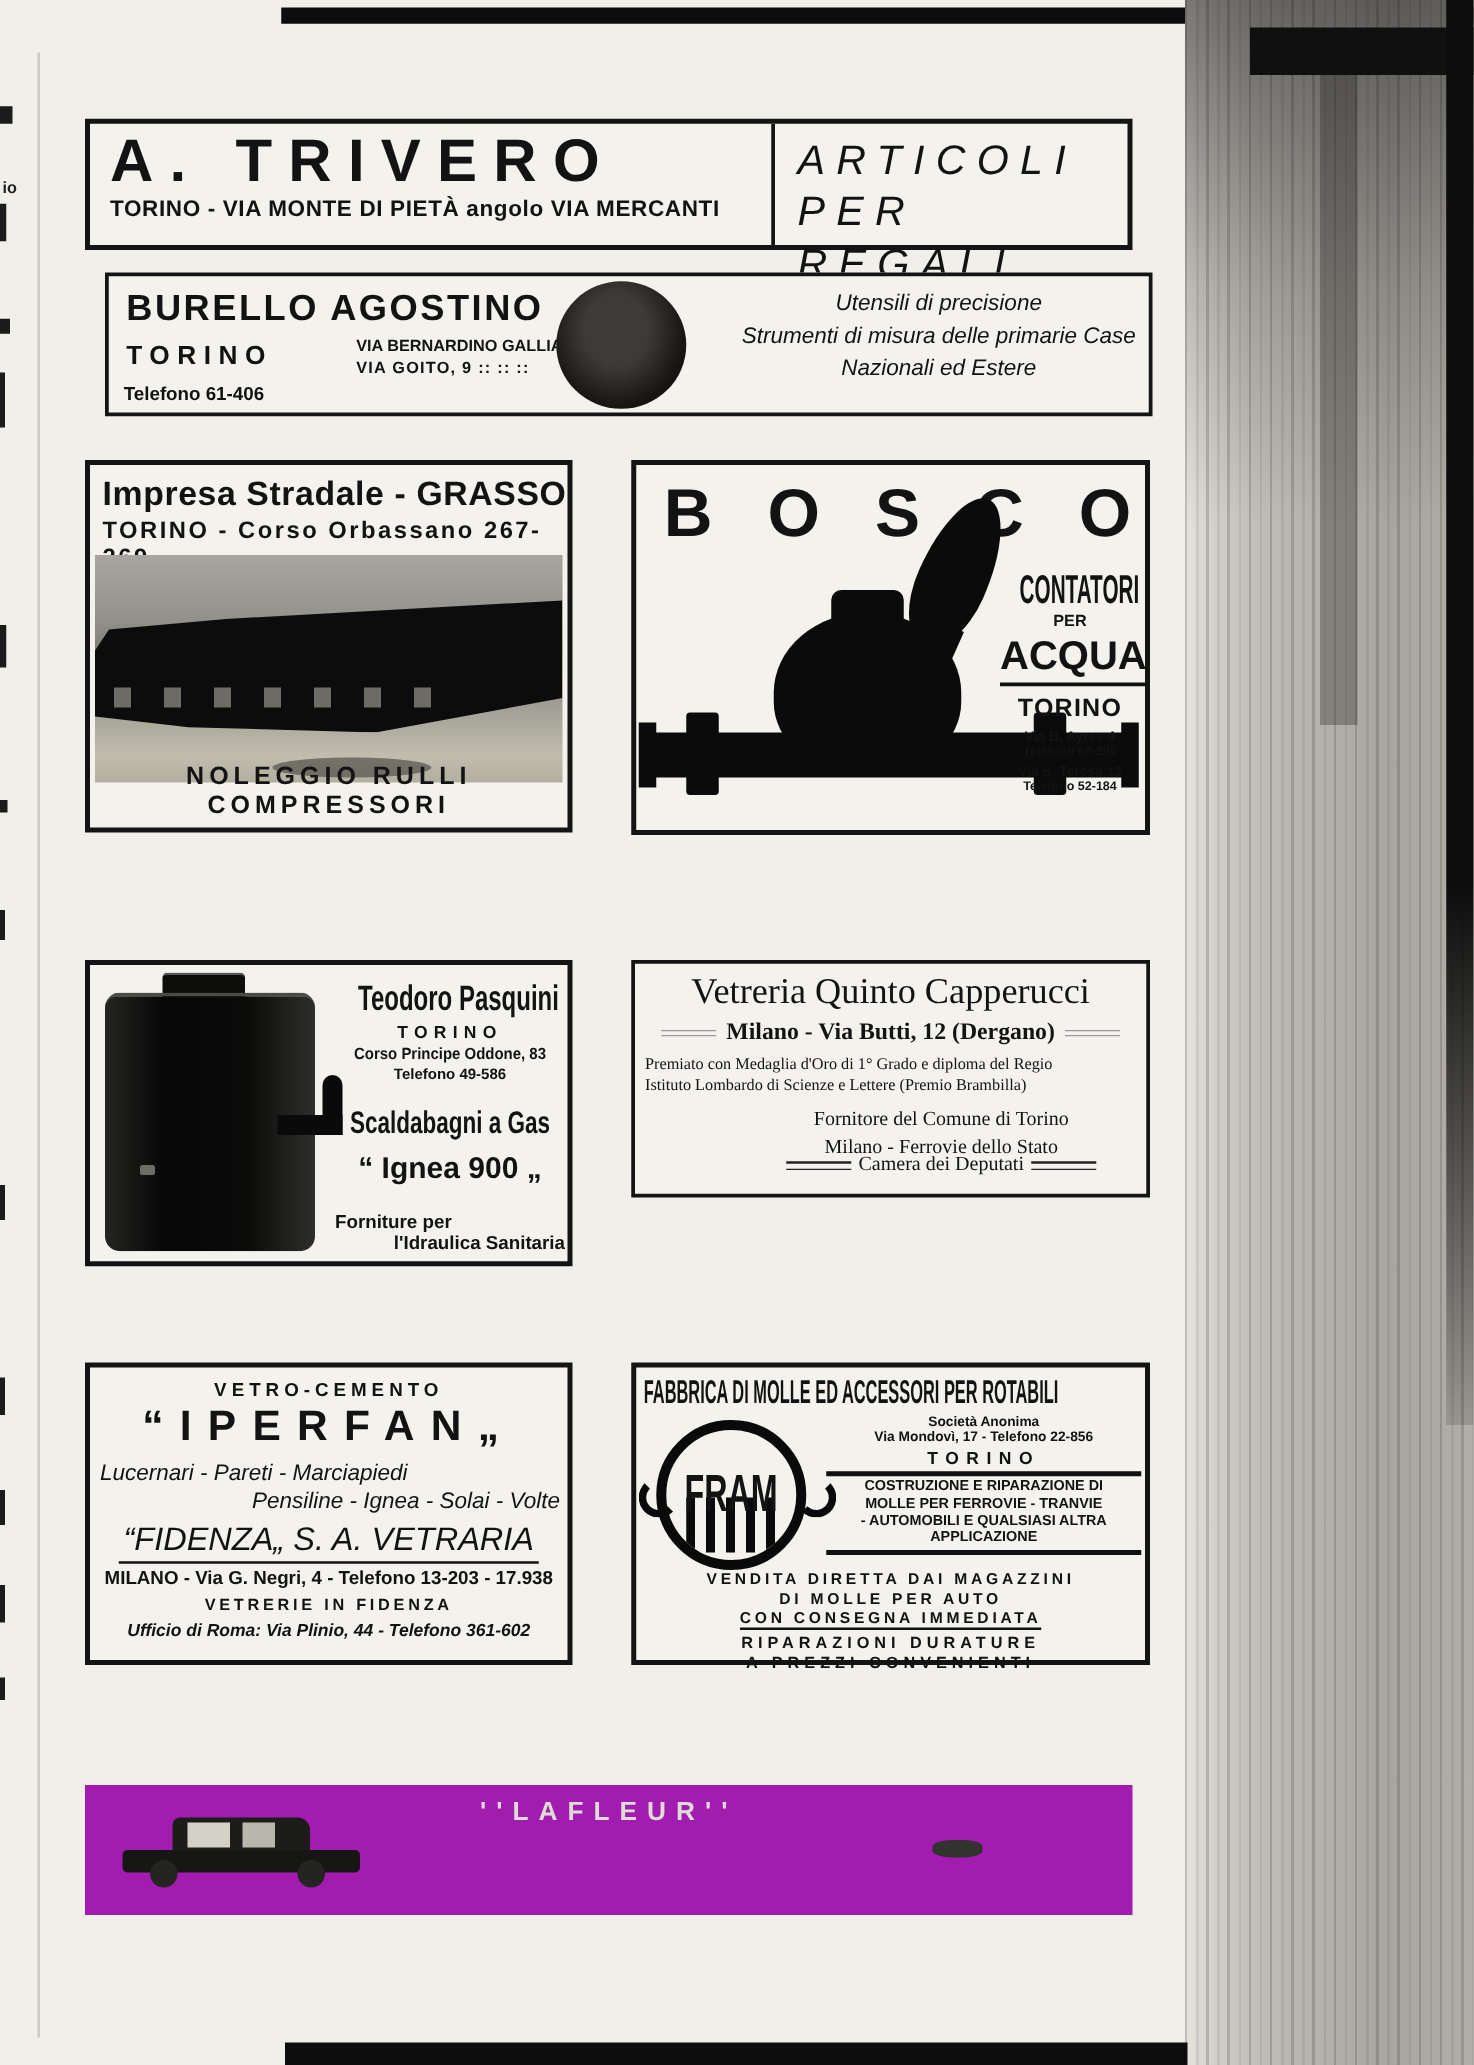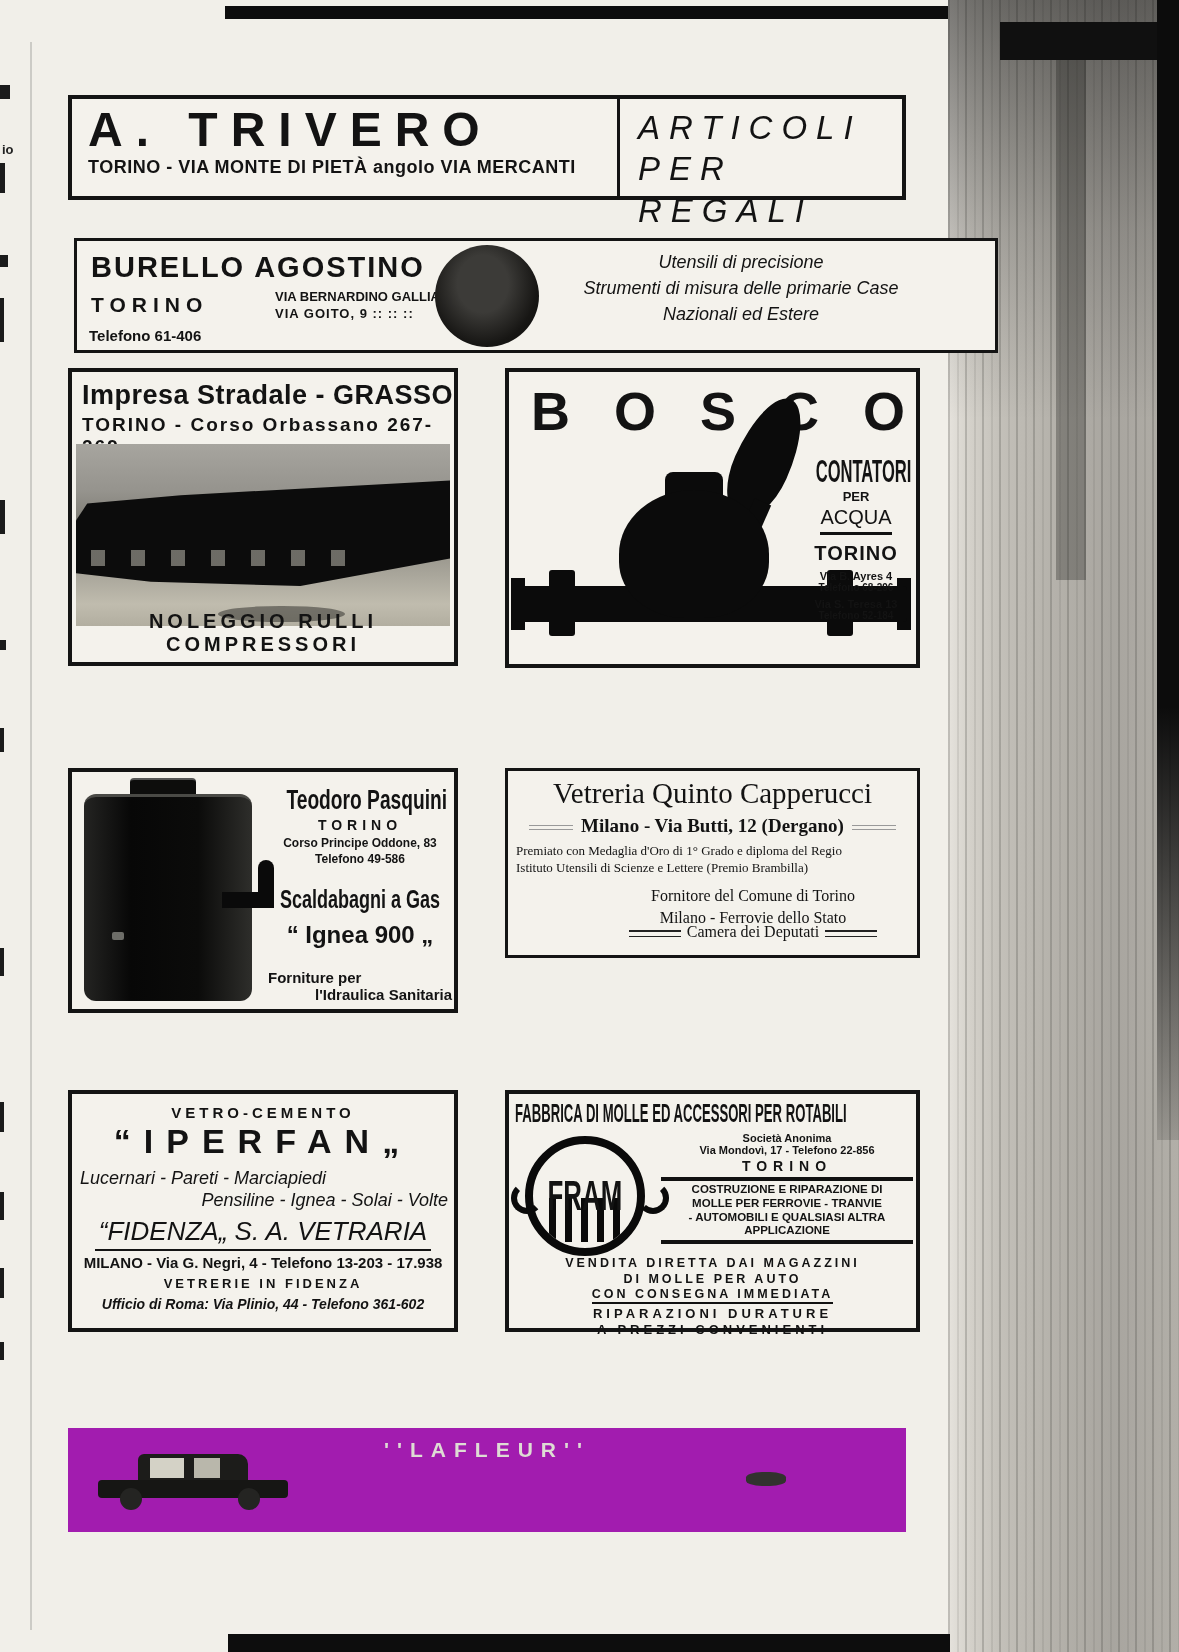--- a/index.html
+++ b/index.html
@@ -26,21 +26,21 @@
 
   
   .trivero{left:68px;top:95px;width:838px;height:105px;display:flex;}
   .trivero-left{width:548px;border-right:3px solid #141414;padding:6px 0 0 16px;box-sizing:border-box;}
   .trivero-name{font-size:48px;font-weight:900;letter-spacing:13px;line-height:1.05;}
   .trivero-addr{font-size:18px;font-weight:bold;letter-spacing:.5px;margin-top:2px;}
   .trivero-right{flex:1;padding:8px 0 0 18px;font-style:italic;}
   .trivero-tag{font-size:33px;letter-spacing:9px;line-height:1.25;}
 
   
-  .burello{left:74px;top:218px;width:924px;height:115px;border-width:3px;margin-top:20px;}
+  .burello{left:84px;top:218px;width:838px;height:115px;border-width:3px;}
   .burello-name{position:absolute;left:14px;top:10px;font-size:29px;font-weight:900;letter-spacing:2px;}
   .burello-city{position:absolute;left:14px;top:52px;font-size:21px;font-weight:900;letter-spacing:6px;}
   .burello-a1{position:absolute;left:198px;top:48px;font-size:13px;font-weight:bold;}
   .burello-a2{position:absolute;left:198px;top:65px;font-size:13px;font-weight:bold;letter-spacing:1px;}
   .burello-tel{position:absolute;left:12px;top:86px;font-size:15px;font-weight:bold;}
   .burello-emblem{position:absolute;left:358px;top:4px;width:104px;height:102px;border-radius:50%;
       background:radial-gradient(ellipse at 46% 38%,#3c3b38 0 32%,#171614 68%,#0a0a09 100%);}
   .burello-offer{position:absolute;left:496px;top:8px;width:336px;text-align:center;font-style:italic;
       font-size:18px;line-height:1.45;}
 
@@ -68,21 +68,21 @@
   .bosco-flgL{position:absolute;left:40px;top:198px;width:26px;height:66px;background:#0b0b0b;border-radius:3px;}
   .bosco-flgR{position:absolute;left:318px;top:198px;width:26px;height:66px;background:#0b0b0b;border-radius:3px;}
   .bosco-body{position:absolute;left:110px;top:118px;width:150px;height:128px;background:#0b0b0b;border-radius:50% 50% 44% 44%;}
   .bosco-cap{position:absolute;left:156px;top:100px;width:58px;height:26px;background:#0b0b0b;border-radius:8px 8px 0 0;}
   .bosco-leaf{position:absolute;left:228px;top:22px;width:56px;height:128px;background:#0b0b0b;
       border-radius:50% 50% 50% 50%/58% 58% 42% 42%;transform:rotate(24deg);}
   .bosco-stem{position:absolute;left:236px;top:128px;width:18px;height:44px;background:#0b0b0b;transform:rotate(24deg);}
   .bosco-col{position:absolute;right:4px;top:86px;width:112px;text-align:center;}
   .bosco-p1{font-size:23px;font-weight:900;transform:scale(.72,1.4);transform-origin:center;}
   .bosco-p2{font-size:13px;font-weight:900;margin-top:4px;}
-  .bosco-p3{font-size:20px;font-weight:400;border-bottom:3px solid #111;padding-bottom:3px;display:inline-block;margin-top:2px;}
+  .bosco-p3{font-size:32px;font-weight:700;border-bottom:3px solid #111;padding-bottom:3px;display:inline-block;margin-top:2px;}
   .bosco-city{font-size:20px;font-weight:900;letter-spacing:1px;margin-top:7px;}
   .bosco-adr{font-size:11px;font-weight:900;margin-top:5px;}
   .bosco-tel{font-size:10px;font-weight:900;}
 
   
   .pasquini{left:68px;top:768px;width:390px;height:245px;}
   .heater{position:absolute;left:12px;top:22px;width:168px;height:204px;border-radius:12px;
       background:linear-gradient(90deg,#242422 0,#070707 28%,#0b0b0a 68%,#2e2e2b 100%);border-top:3px solid #4a4a46;}
   .heater-cap{position:absolute;left:58px;top:6px;width:66px;height:20px;background:#0d0d0c;border-radius:4px 4px 0 0;border-top:2px solid #555;}
   .heater-p1{position:absolute;left:150px;top:120px;width:52px;height:16px;background:#0a0a0a;}
@@ -260,21 +260,21 @@
       <div class="pasq-model">“ Ignea 900 „</div>
       <div class="pasq-n1">Forniture per</div>
       <div class="pasq-n2">l'Idraulica Sanitaria</div>
     </div>
   </div>
 
   <div class="box capper">
     <div class="cap-name">Vetreria Quinto Capperucci</div>
     <div class="cap-addr"><span class="dash"></span><span>Milano - Via Butti, 12 (Dergano)</span><span class="dash"></span></div>
     <div class="cap-aw cap-aw1">Premiato con Medaglia d'Oro di 1° Grado e diploma del Regio</div>
-    <div class="cap-aw cap-aw2">Istituto Utensili di Scienze e Lettere (Premio Brambilla)</div>
+    <div class="cap-aw cap-aw2">Istituto Lombardo di Scienze e Lettere (Premio Brambilla)</div>
     <div class="cap-cl cap-cl1">Fornitore del Comune di Torino</div>
     <div class="cap-cl cap-cl2">Milano  -  Ferrovie dello Stato</div>
     <div class="cap-cl cap-cl3"><span class="eq"></span><span>Camera dei Deputati</span><span class="eq"></span></div>
   </div>
 
   <div class="box iperfan">
     <div class="ipf-cat">VETRO-CEMENTO</div>
     <div class="ipf-brand">“IPERFAN„</div>
     <div class="ipf-p1">Lucernari - Pareti - Marciapiedi</div>
     <div class="ipf-p2">Pensiline - Ignea - Solai - Volte</div>

